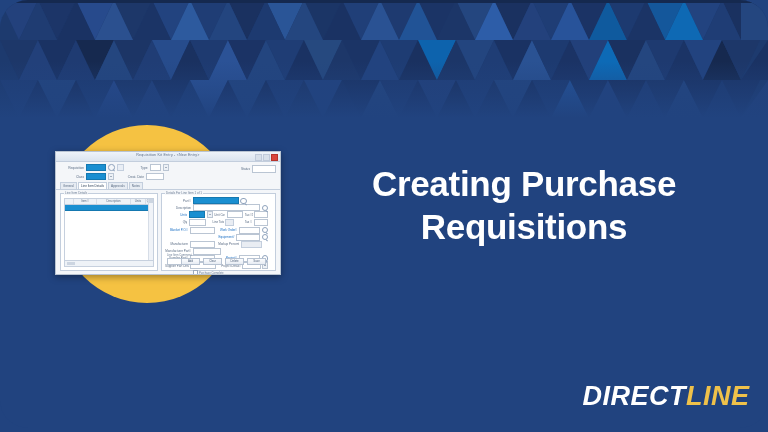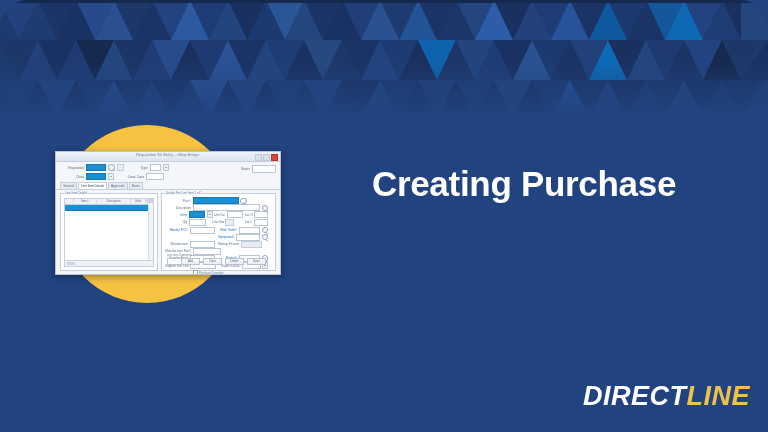--- a/index.html
+++ b/index.html
@@ -119,21 +119,21 @@
 
   
   .logo{position:absolute;right:18px;bottom:18px;width:168px;}
   .logo-top{display:flex;align-items:center;justify-content:center;gap:5px;margin-bottom:1px;}
   .logo-rule{height:2px;width:34px;background:#EFC14A;}
   .logo-mega{
     font-size:9px;letter-spacing:3.1px;color:#ffffff;font-weight:bold;
     white-space:nowrap;padding-left:2px;
   }
   .logo-main{
-    text-align:right;font-size:27px;font-weight:bold;font-style:italic;
+    text-align:center;font-size:27px;font-weight:bold;font-style:italic;
     letter-spacing:.5px;line-height:1;white-space:nowrap;
   }
   .logo-direct{color:#ffffff;}
   .logo-line{color:#EFC14A;}
 </style>
 </head>
 <body>
 
 <div class="slide">
 
@@ -444,20 +444,21 @@
 
           </div>
         </div>
 
       </div>
     </div>
   </div>
 
   <div class="headline">
     <div>Creating Purchase</div>
+    <div>Requisitions</div>
   </div>
 
   <div class="logo">
     <div class="logo-main">
       <span class="logo-direct">DIRECT</span><span class="logo-line">LINE</span>
     </div>
   </div>
 
 </div>
 

